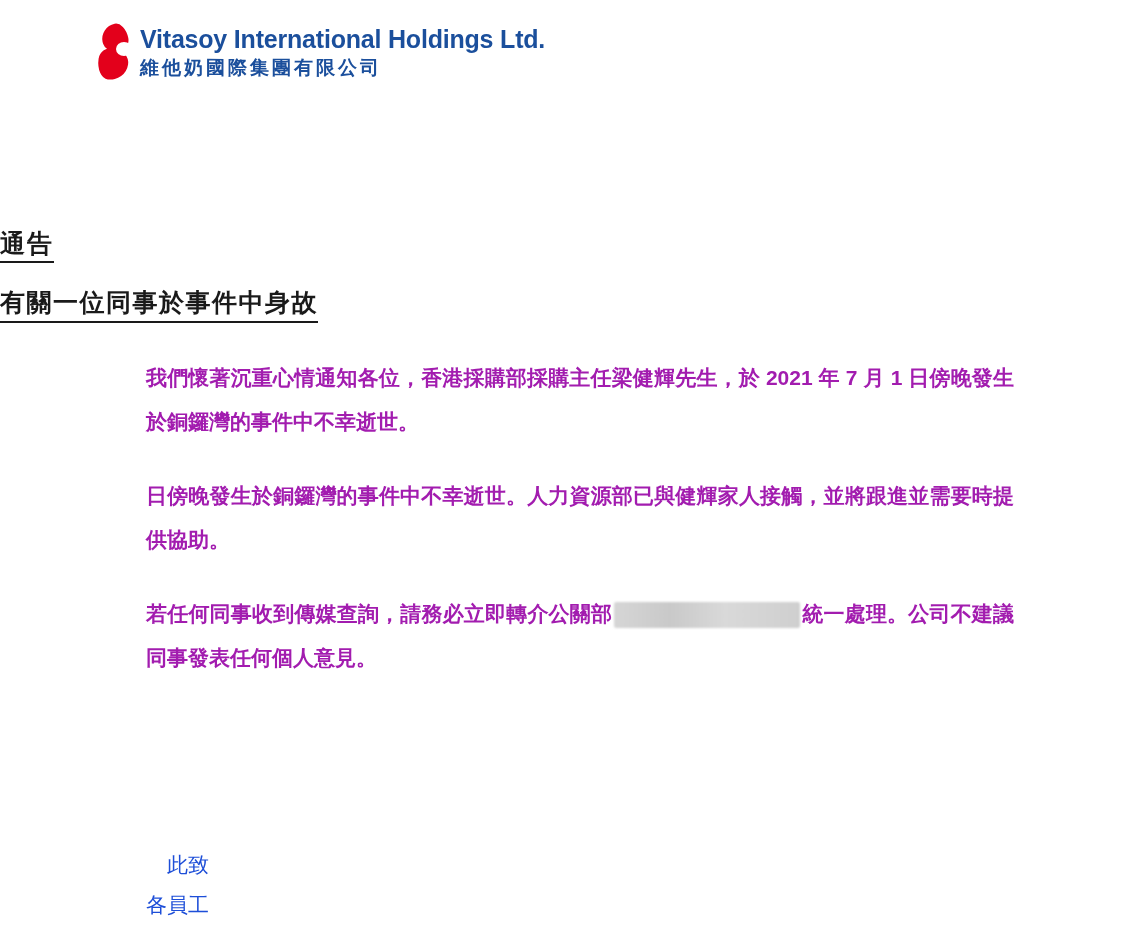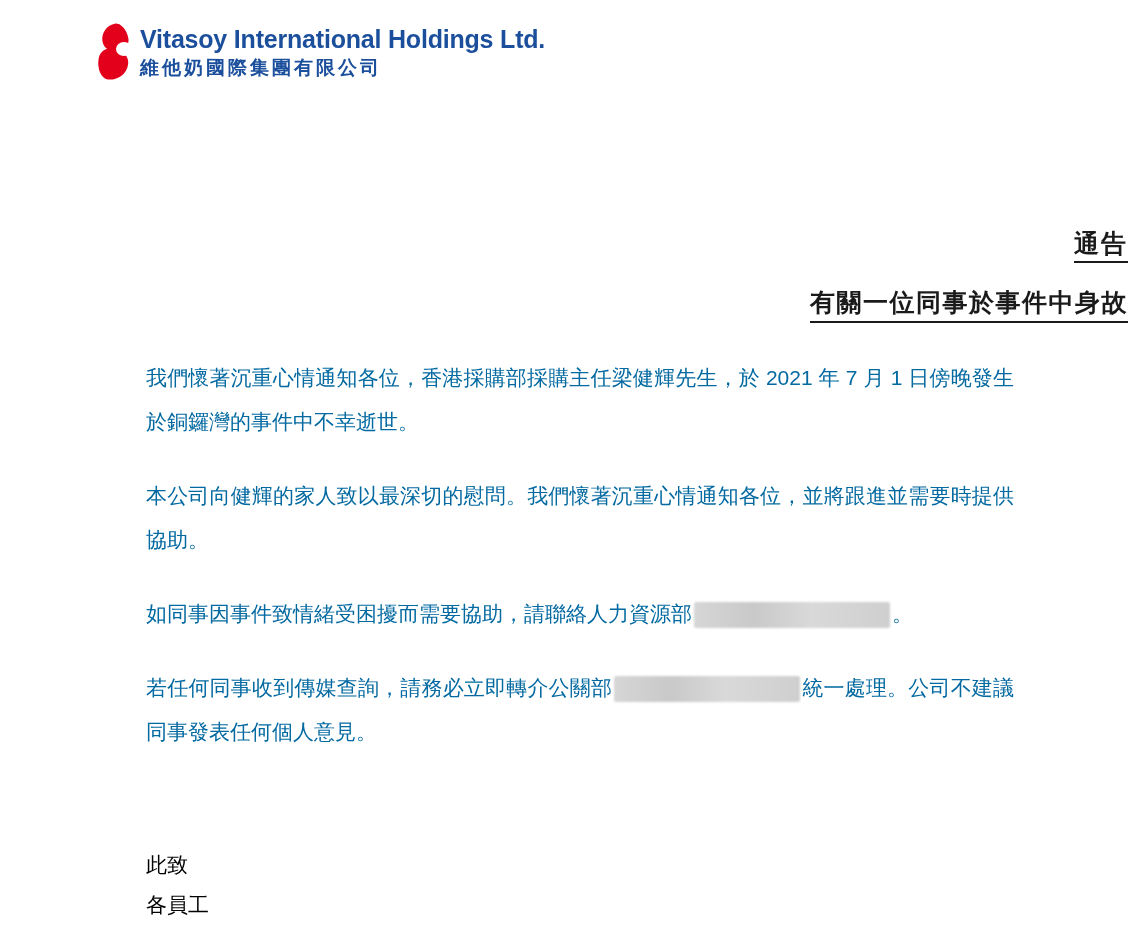--- a/index.html
+++ b/index.html
@@ -117,21 +117,21 @@
     height: 28px;
     margin-left: 4px;
   }
 
   
   .title-block {
     position: absolute;
     left: 0;
     right: 0;
     top: 228px;
-    text-align: right;
+    text-align: left;
   }
   .title-main {
     font-size: 25px;
     font-weight: bold;
     letter-spacing: 2px;
     display: inline-block;
     border-bottom: 2px solid #1a1a1a;
     padding-bottom: 2px;
     line-height: 1.25;
   }
@@ -149,21 +149,22 @@
   }
 
   
   .body-block {
     position: absolute;
     left: 146px;
     top: 356px;
     width: 868px;
     font-size: 21px;
     line-height: 44px;
-    color: #0369a1;
+    color: #a21caf;
+    font-weight: bold;
   }
   .para {
     margin: 0 0 30px 0;
     text-align: justify;
   }
   .para:last-child { margin-bottom: 0; }
 
   .redaction.inline-hr {
     width: 196px;
     height: 26px;
@@ -174,21 +175,22 @@
     height: 26px;
     margin: 0 2px;
   }
 
   .closing {
     position: absolute;
     left: 146px;
     top: 845px;
     font-size: 21px;
     line-height: 40px;
-    color: #000000;
+    color: #1d4ed8;
+    text-align: right;
   }
   .closing div { white-space: nowrap; }
 </style>
 </head>
 <body>
 
 <div class="page">
 
   <div class="letterhead">
     <div class="logo-mark">
@@ -203,24 +205,21 @@
   </div>
 
 
   <div class="title-block">
     <div><span class="title-main">通告</span></div>
     <div class="title-sub-wrap"><span class="title-sub">有關一位同事於事件中身故</span></div>
   </div>
 
   <div class="body-block">
     <p class="para">我們懷著沉重心情通知各位，香港採購部採購主任梁健輝先生，於 2021 年 7 月 1 日傍晚發生於銅鑼灣的事件中不幸逝世。</p>
-    <p class="para">本公司向健輝的家人致以最深切的慰問。我們懷著沉重心情通知各位，並將跟進並需要時提供協助。</p>
-    <p class="para">
-      <span>如同事因事件致情緒受困擾而需要協助，請聯絡人力資源部</span><span class="redaction inline-hr"></span><span>。</span>
-    </p>
+    <p class="para">日傍晚發生於銅鑼灣的事件中不幸逝世。人力資源部已與健輝家人接觸，並將跟進並需要時提供協助。</p>
     <p class="para">
       <span>若任何同事收到傳媒查詢，請務必立即轉介公關部</span><span class="redaction inline-pr"></span><span>統一處理。公司不建議同事發表任何個人意見。</span>
     </p>
   </div>
 
   <div class="closing">
     <div>此致</div>
     <div>各員工</div>
   </div>
 

